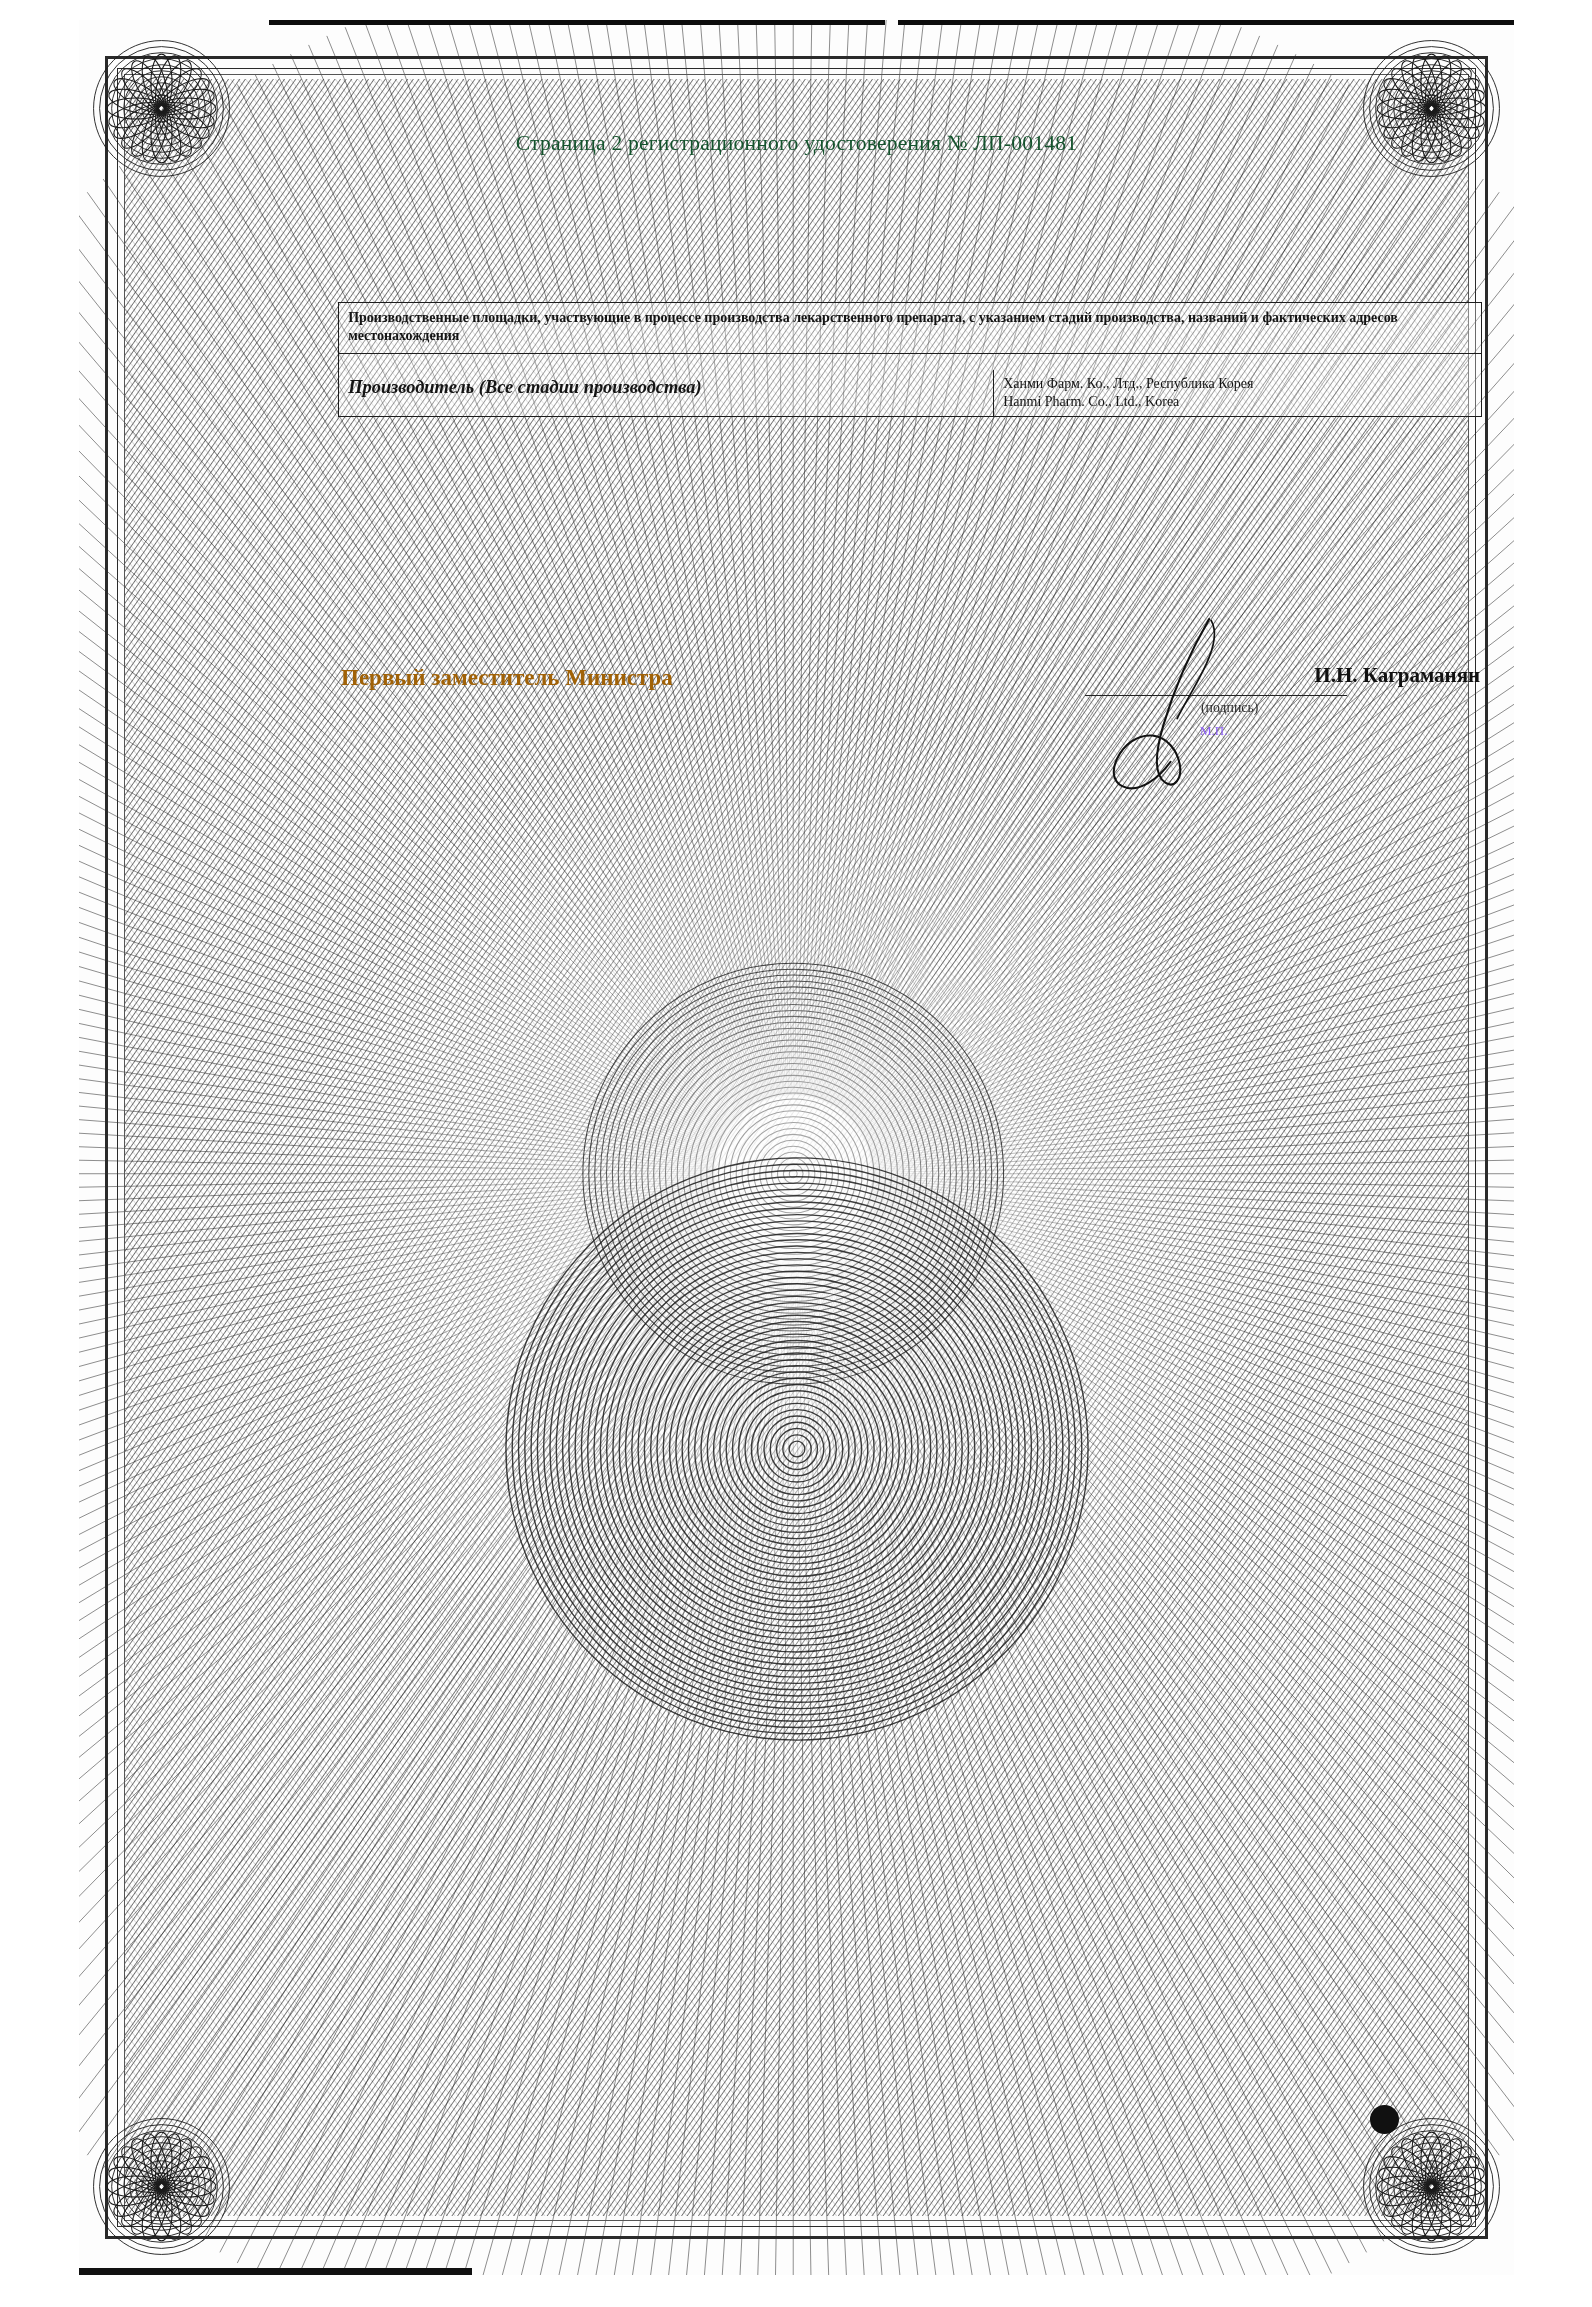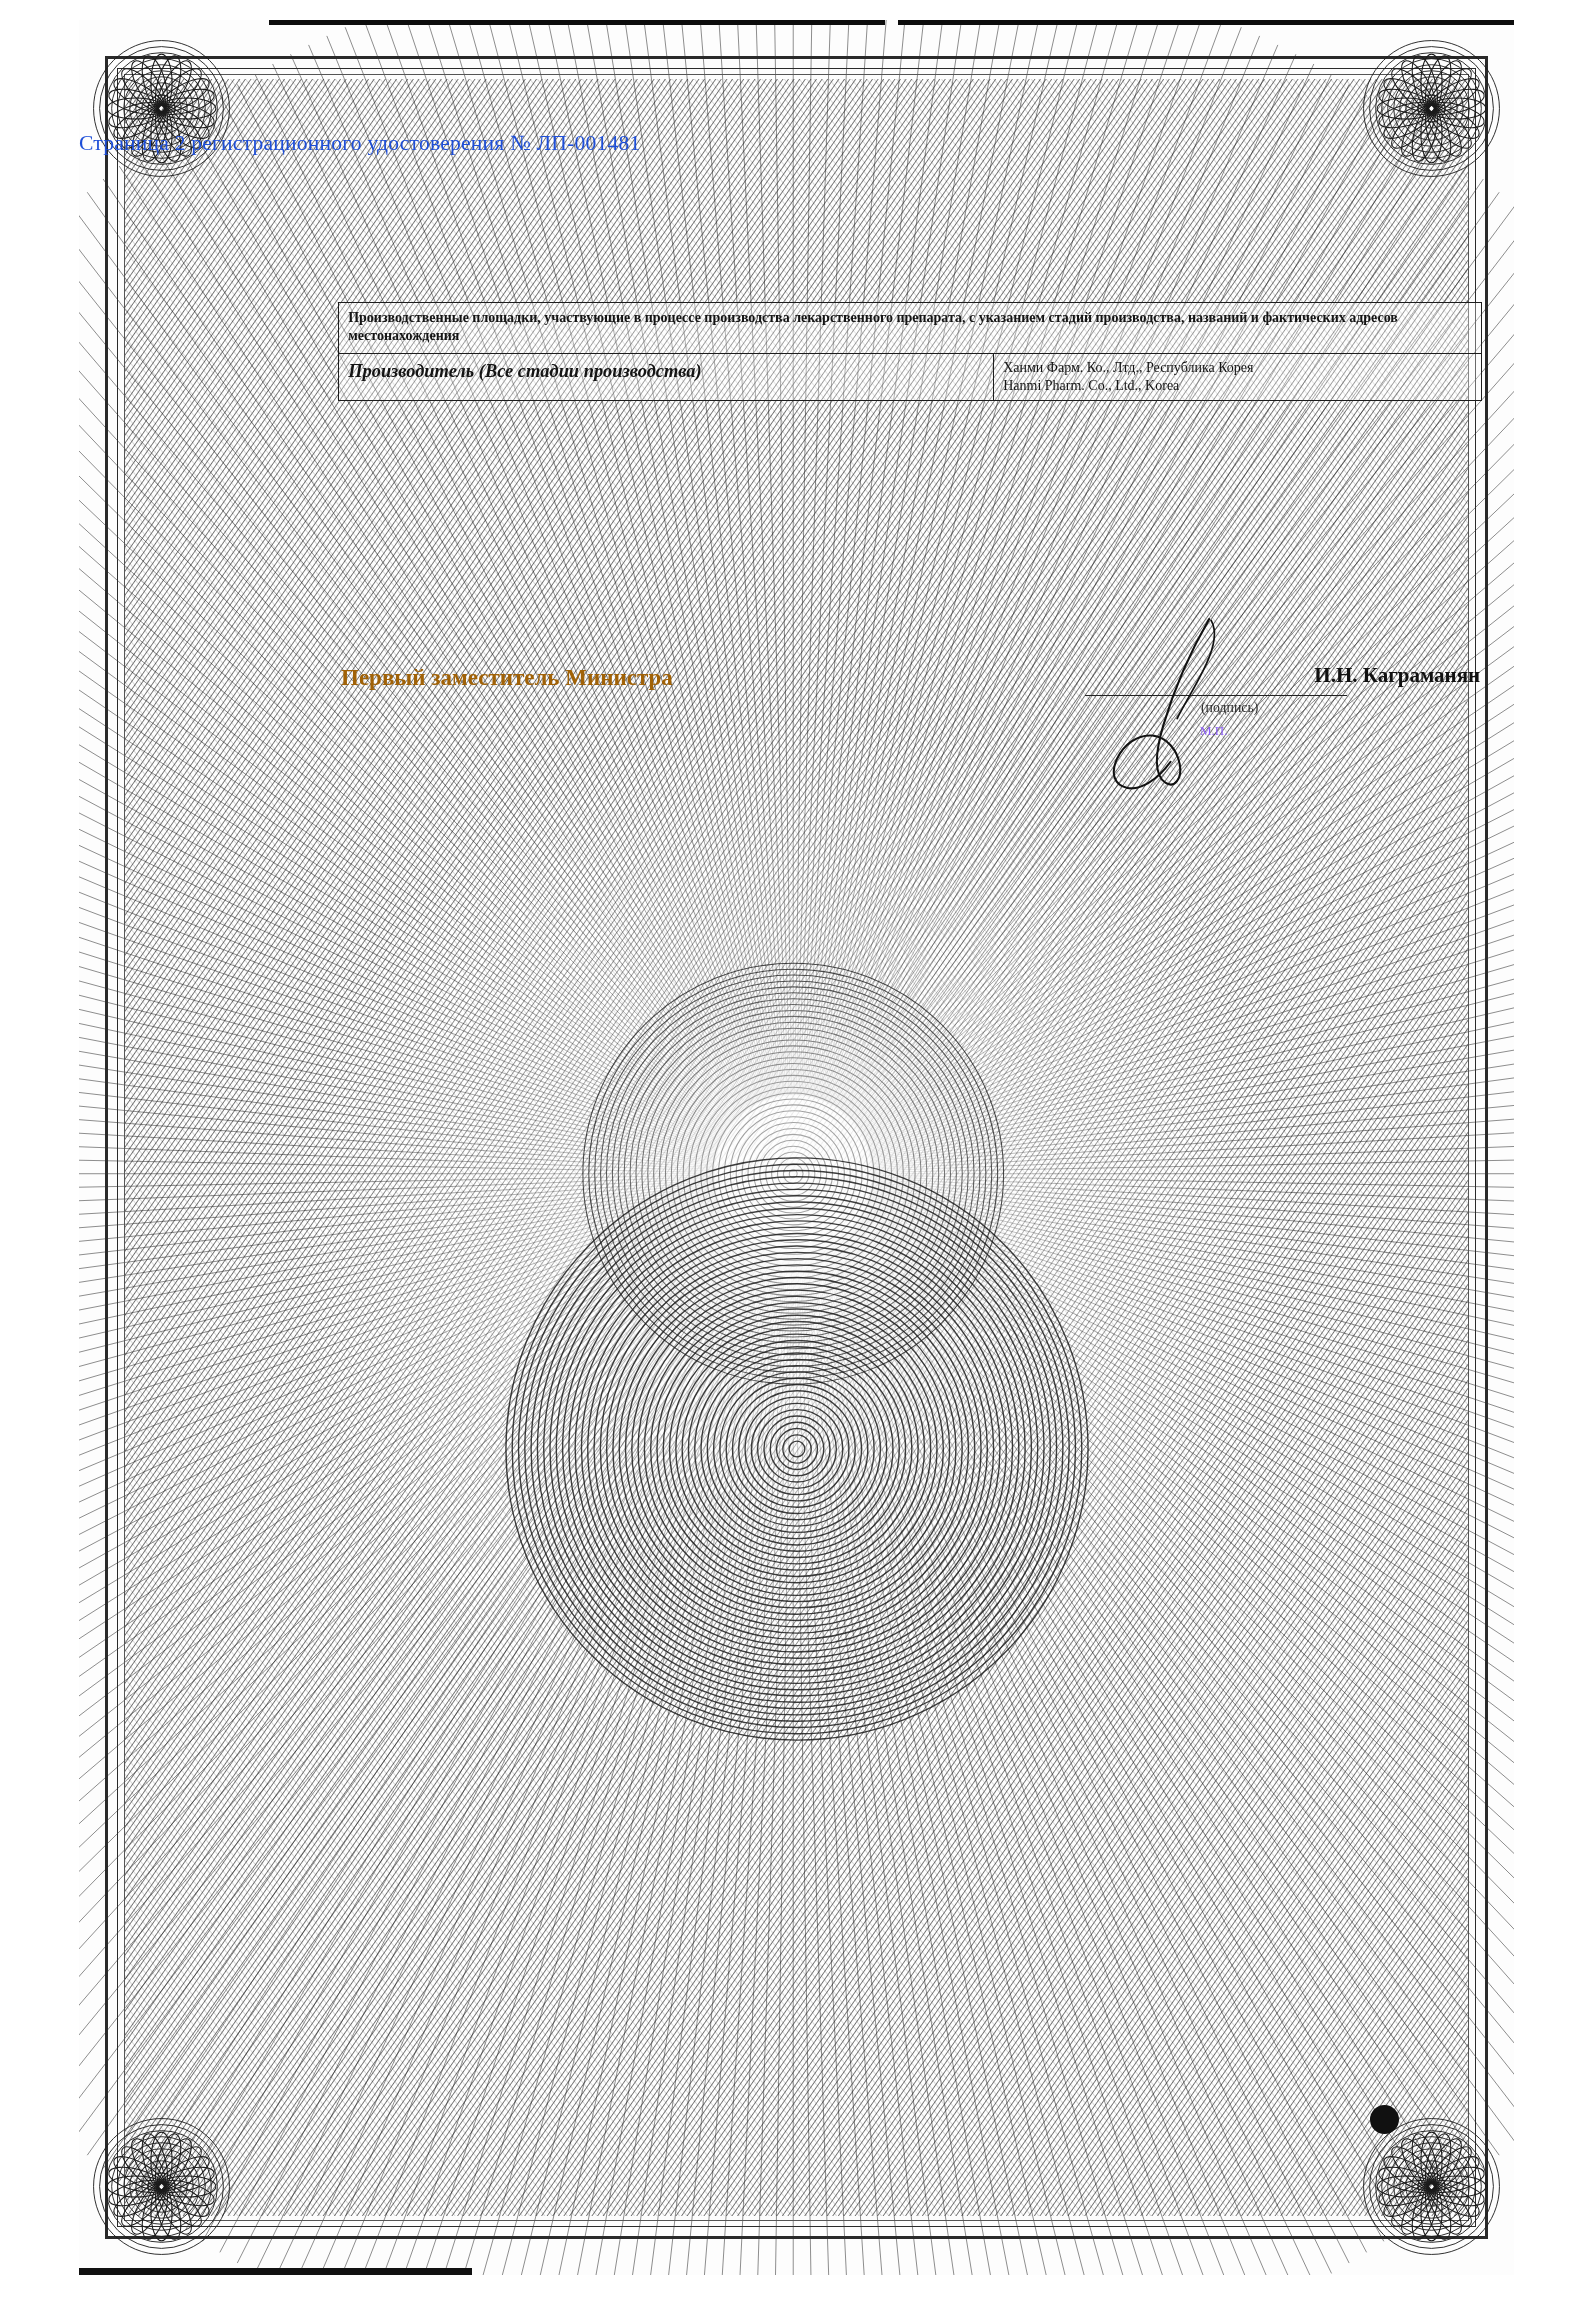--- a/index.html
+++ b/index.html
@@ -72,24 +72,24 @@
   .rosette.tr { right: 6.6px; top: 13px; }
   .rosette.bl { left: 6.6px;  bottom: 13px; }
   .rosette.br { right: 6.6px; bottom: 13px; }
 
   
   .page-header {
     position: absolute;
     left: 0;
     right: 0;
     top: 111px;
-    text-align: left;
+    text-align: center;
     font-size: 21.6px;
     letter-spacing: 0.2px;
-    color: #1d4ed8;
+    color: #14532d;
     font-family: "Liberation Serif", serif;
   }
 
   
   .prod-table {
     position: absolute;
     left: 259px;
     top: 282px;
     width: 1144px;
     border: 1.3px solid #1d1d1d;
@@ -100,20 +100,21 @@
     padding: 6.6px 9.2px 7.9px 9.2px;
     font-size: 14px;
     font-weight: bold;
     line-height: 1.28;
     color: #141414;
     border-bottom: 1.3px solid #1d1d1d;
   }
   .prod-row {
     display: flex;
     border-bottom: 1.3px solid #1d1d1d;
+    margin-top: 16px;
   }
   .prod-row:last-child { border-bottom: none; }
   .cell-left {
     width: 655px;
     padding: 6.6px 9.2px;
     font-size: 18.4px;
     font-style: italic;
     font-weight: bold;
     color: #141414;
     border-right: 1.3px solid #1d1d1d;

